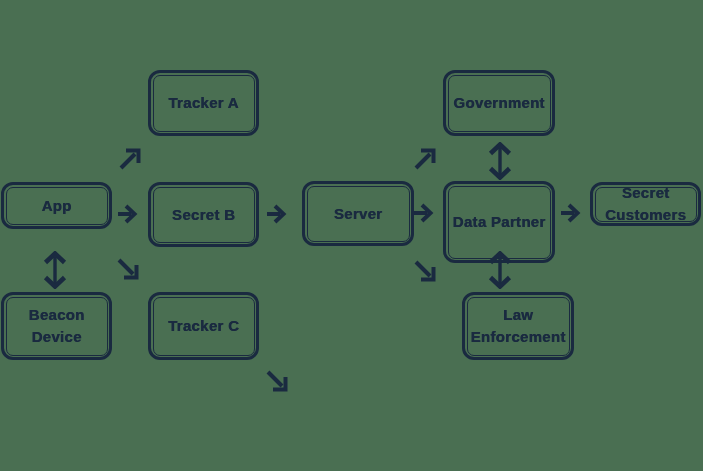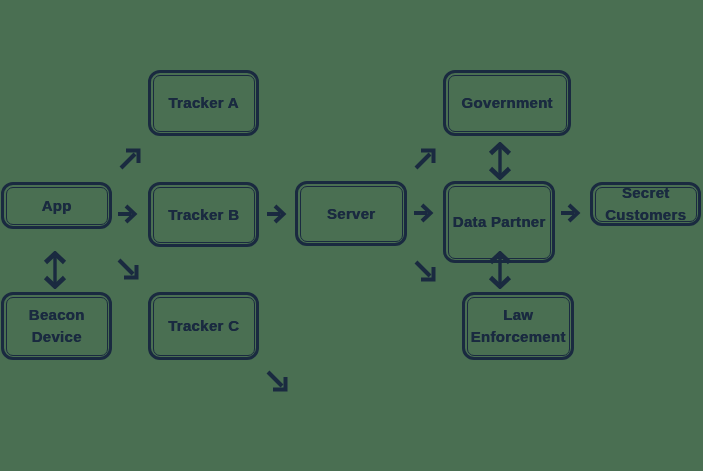--- a/index.html
+++ b/index.html
@@ -57,31 +57,31 @@
   }
 </style>
 </head>
 <body>
 
 <div class="canvas">
 
   <div class="node" style="left:148px; top:70px; width:111px; height:66px">
     <span class="label">Tracker A</span>
   </div>
-  <div class="node" style="left:443px; top:70px; width:128px; height:66px">
+  <div class="node" style="left:443px; top:70px; width:112px; height:66px">
     <span class="label">Government</span>
   </div>
 
   <div class="node" style="left:1px; top:182px; width:111px; height:47px">
     <span class="label">App</span>
   </div>
   <div class="node" style="left:148px; top:182px; width:111px; height:65px">
-    <span class="label">Tracker B</span>
+    <span class="label">Secret B</span>
   </div>
-  <div class="node" style="left:295px; top:181px; width:112px; height:65px">
+  <div class="node" style="left:302px; top:181px; width:112px; height:65px">
     <span class="label">Server</span>
   </div>
   <div class="node" style="left:443px; top:181px; width:112px; height:82px">
     <span class="label">Data Partner</span>
   </div>
   <div class="node" style="left:590px; top:182px; width:111px; height:44px">
     <span class="label">Secret
 Customers</span>
   </div>
 

